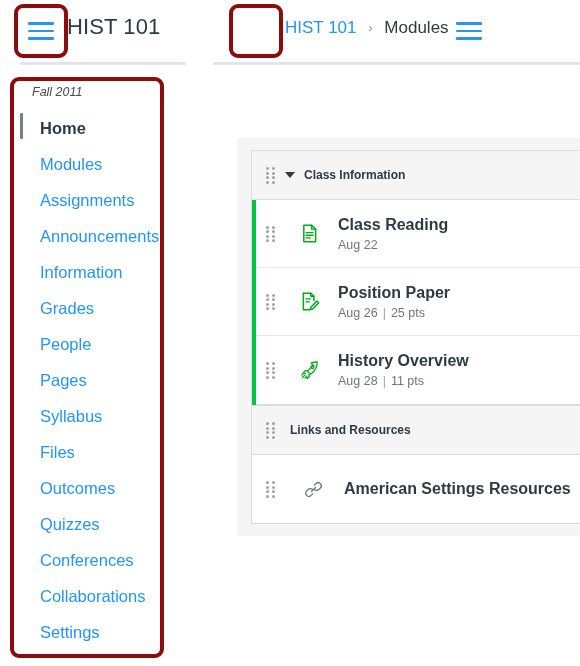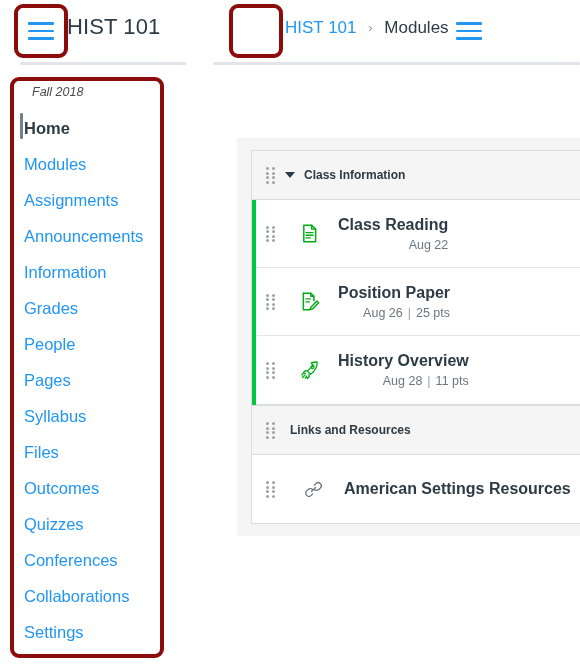--- a/index.html
+++ b/index.html
@@ -105,21 +105,21 @@
     color: #4A4A4A;
     font-weight: 400;
     line-height: 16px;
     margin: 0 0 10px 12px;
   }
   .nav-item {
     display: block;
     position: relative;
     font-size: 16.5px;
     line-height: 20px;
-    padding: 8px 0 8px 4px;
+    padding: 8px 0 8px 20px;
     color: #2196F3;
     text-decoration: none;
     white-space: nowrap;
     cursor: pointer;
   }
   .nav-item.active {
     color: #2D3B45;
     font-weight: 700;
   }
   .nav-item.active::before {
@@ -259,21 +259,20 @@
     color: #2D3B45;
     line-height: 21px;
     white-space: nowrap;
     cursor: pointer;
   }
   .item-meta {
     font-size: 12.5px;
     color: #6B7780;
     line-height: 17px;
     white-space: nowrap;
-    text-align: right;
   }
   .item-meta .sep { margin: 0 5px; color: #9BA3AA; }
   .item-title.nowrap-only { line-height: 22px; }
 </style>
 </head>
 <body>
 
 <div id="left-col">
 
   <div id="left-header">
@@ -281,21 +280,21 @@
       <span></span>
       <span></span>
       <span></span>
     </button>
     <div id="left-title">HIST 101</div>
   </div>
 
   <div id="left-divider"></div>
 
   <nav id="course-nav">
-    <div id="term-label">Fall 2018</div>
+    <div id="term-label">Fall 2011</div>
 
   <a class="nav-item active"><span>Home</span></a>
       <a class="nav-item"><span>Modules</span></a>
       <a class="nav-item"><span>Assignments</span></a>
       <a class="nav-item"><span>Announcements</span></a>
       <a class="nav-item"><span>Information</span></a>
       <a class="nav-item"><span>Grades</span></a>
       <a class="nav-item"><span>People</span></a>
       <a class="nav-item"><span>Pages</span></a>
       <a class="nav-item"><span>Syllabus</span></a>

